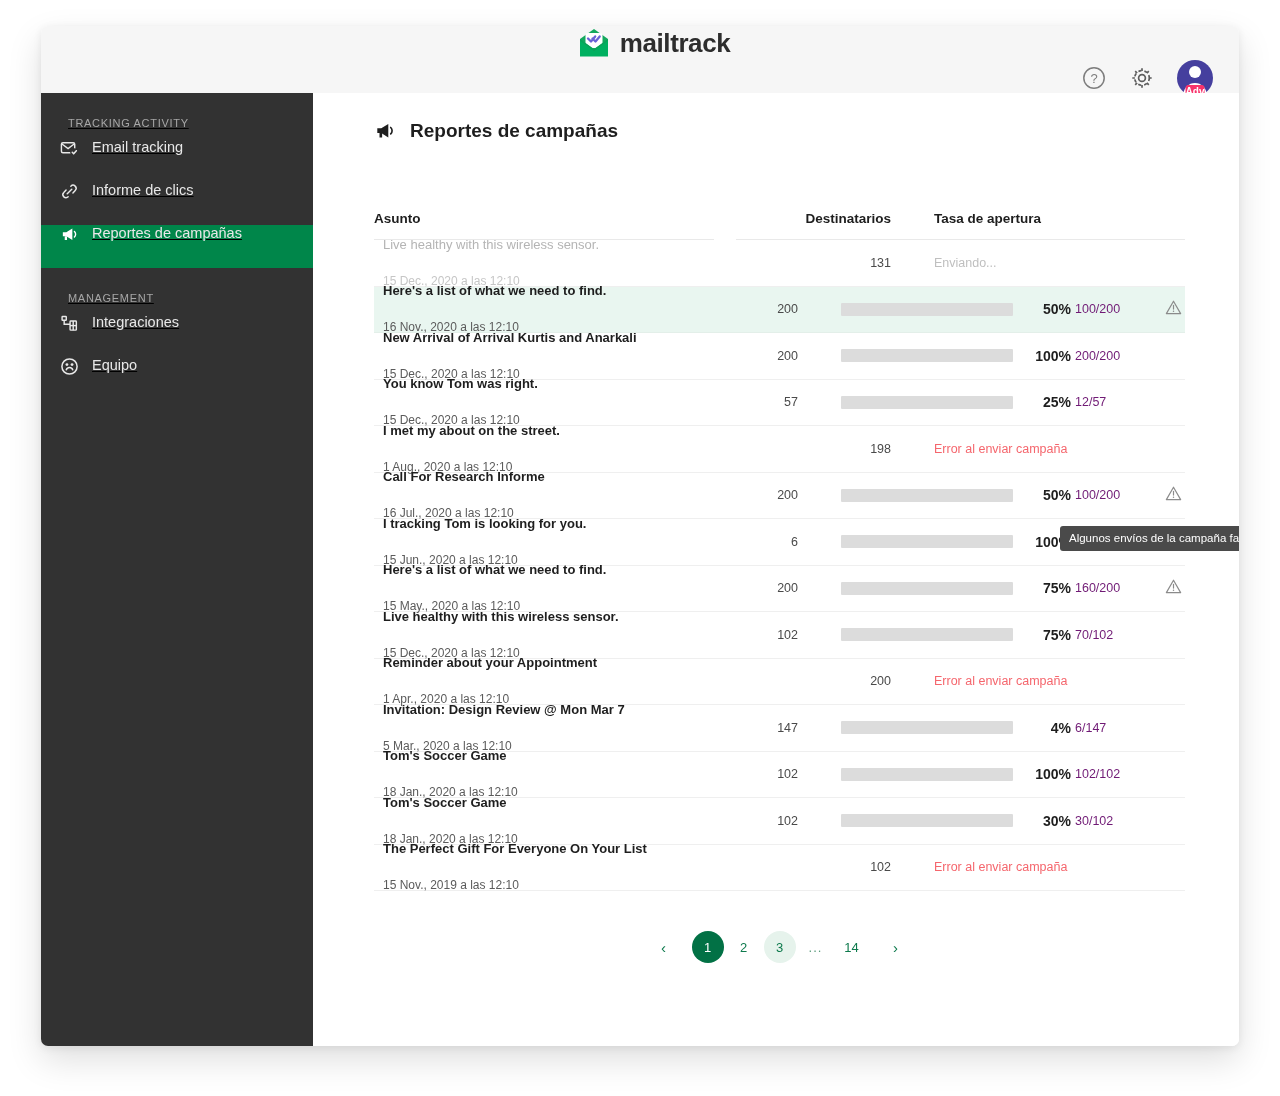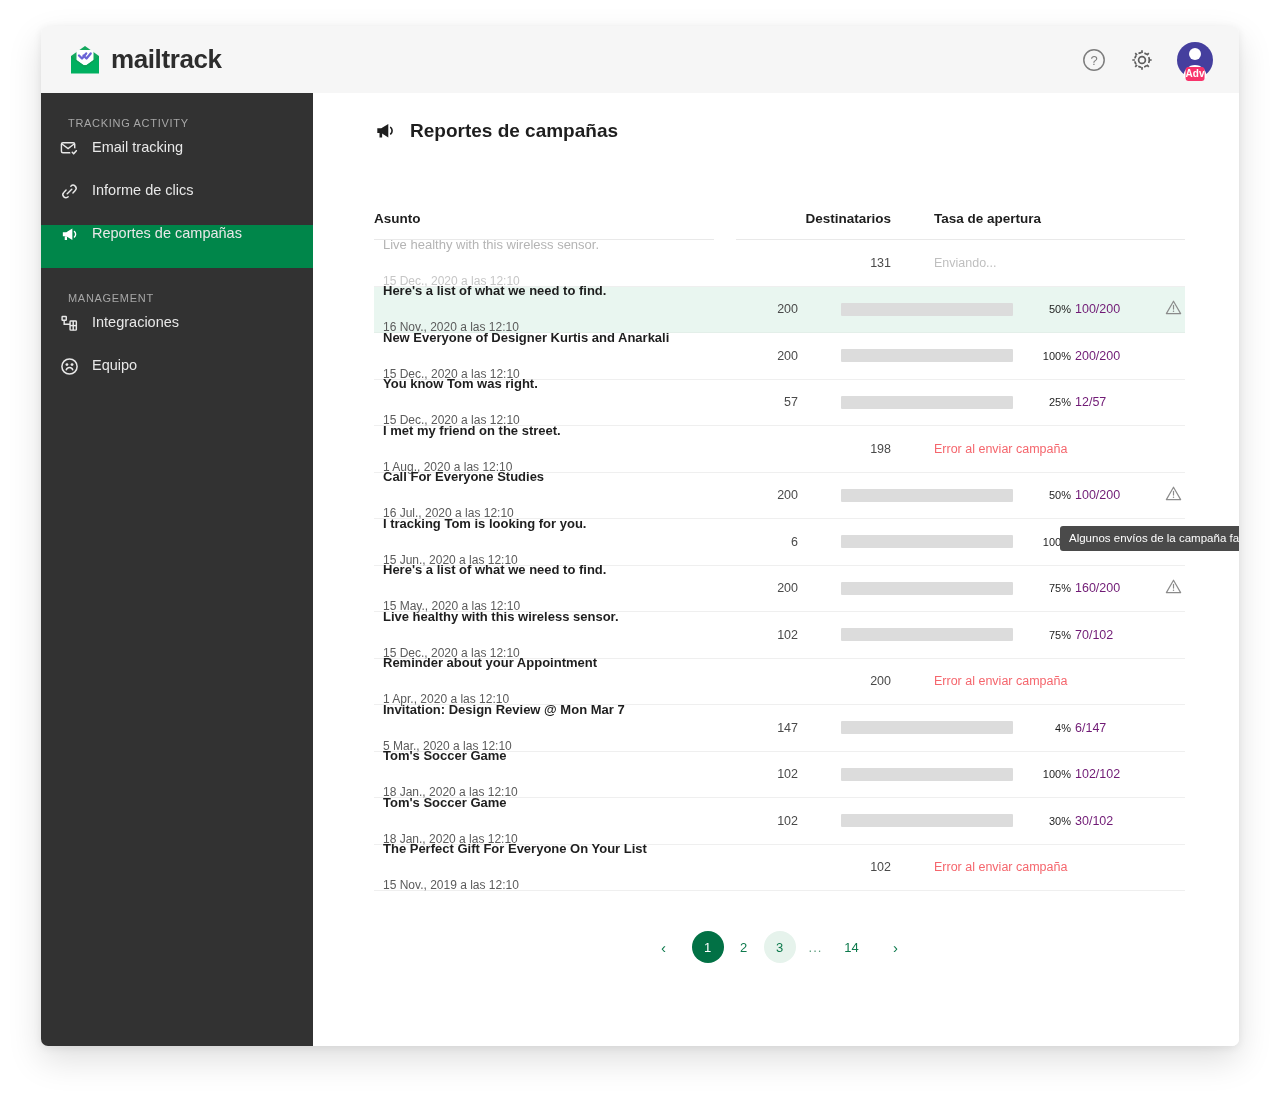--- a/index.html
+++ b/index.html
@@ -19,21 +19,21 @@
     border-radius: 7px;
     overflow: hidden;
     box-shadow: 0 14px 34px rgba(0,0,0,0.13), 0 2px 8px rgba(0,0,0,0.07);
   }
 
   
   .topbar {
     position: absolute; left: 0; top: 0;
     width: 1198px; height: 67px;
     background: #f6f6f6;
-    display: flex; align-items: center;
+    display: flex; align-items: center; flex-direction: column;
   }
   .logo-wrap { display: flex; align-items: center; margin-left: 27px; }
   .logo-mark { width: 34px; height: 34px; position: relative; }
   .logo-text {
     font-size: 26px; font-weight: bold; color: #2d2d2d;
     margin-left: 9px; letter-spacing: -0.4px;
   }
   .topbar-right {
     margin-left: auto; margin-right: 26px;
     display: flex; align-items: center; gap: 22px;
@@ -58,20 +58,21 @@
     font-size: 10px; font-weight: bold;
     padding: 1px 0 2px; border-radius: 3px;
     line-height: 1.1; white-space: nowrap;
   }
 
   
   .sidebar {
     position: absolute; left: 0; top: 67px;
     width: 272px; height: 953px;
     background: #323232;
+    text-decoration: underline;
   }
   .side-section {
     font-size: 11px; color: #a7a7a7;
     letter-spacing: 0.7px; font-weight: normal;
     padding: 0 0 0 27px; margin-top: 20px; margin-bottom: 6px;
     line-height: 20px;
   }
   .side-item {
     display: flex; align-items: flex-start;
     height: 43px; padding-left: 19px;
@@ -144,22 +145,22 @@
   .c-open {
     flex: 1; padding-left: 25px;
     display: flex; align-items: center;
   }
   .bar-track {
     width: 172px; height: 13px; background: #dcdcdc; border-radius: 1px;
     overflow: hidden; flex: 0 0 172px;
   }
   .bar-fill { height: 100%; background: #72e0b2; }
   .pct {
-    width: 62px; text-align: right; font-size: 11px;
-    font-weight: normal; color: #1e1e1e; padding-right: 4px;
+    width: 62px; text-align: right; font-size: 14px;
+    font-weight: bold; color: #1e1e1e; padding-right: 4px;
   }
   .frac {
     width: 80px; text-align: left; font-size: 12.5px; color: #701a75;
   }
   .warn-cell { width: 30px; display: flex; justify-content: flex-end; padding-right: 3px;}
   .err-txt { font-size: 12.5px; color: #f5666d; }
   .sending-txt { font-size: 12.5px; color: #bfbfbf; }
 
   
   .tooltip {
@@ -353,21 +354,21 @@
                 <span><svg viewBox="0 0 20 20" width="17" height="17">
                     <path d="M10 2.6 L18.4 17.2 H1.6 Z" fill="none" stroke="#8b8b8b" stroke-width="1.4" stroke-linejoin="round"></path>
                     <path d="M10 7.6 v4.2" stroke="#8b8b8b" stroke-width="1.4" stroke-linecap="round"></path>
                     <circle cx="10" cy="14.4" r="0.85" fill="#8b8b8b"></circle>
                   </svg></span>
               </span>
             </div>
           </div>
           <div class="row">
             <div class="c-subject">
-              <div class="subject-title">New Everyone of Designer Kurtis and Anarkali</div>
+              <div class="subject-title">New Arrival of Arrival Kurtis and Anarkali</div>
               <div class="subject-date">15 Dec., 2020 a las 12:10</div>
             </div>
             <div class="c-recip">200</div>
             <div class="c-open">
               <span class="bar-track"><span class="bar-fill" style="width:100%"></span></span>
               <span class="pct">100%</span>
               <span class="frac">200/200</span>
               <span class="warn-cell"></span>
             </div>
           </div>
@@ -379,31 +380,31 @@
             <div class="c-recip">57</div>
             <div class="c-open">
               <span class="bar-track"><span class="bar-fill" style="width:28%"></span></span>
               <span class="pct">25%</span>
               <span class="frac">12/57</span>
               <span class="warn-cell"></span>
             </div>
           </div>
           <div class="row">
             <div class="c-subject">
-              <div class="subject-title">I met my friend on the street.</div>
+              <div class="subject-title">I met my about on the street.</div>
               <div class="subject-date">1 Aug., 2020 a las 12:10</div>
             </div>
             <div class="c-recip">198</div>
             <div class="c-open">
               <span class="err-txt">Error al enviar campaña</span>
             </div>
           </div>
           <div class="row">
             <div class="c-subject">
-              <div class="subject-title">Call For Everyone Studies</div>
+              <div class="subject-title">Call For Research Informe</div>
               <div class="subject-date">16 Jul., 2020 a las 12:10</div>
             </div>
             <div class="c-recip">200</div>
             <div class="c-open">
               <span class="bar-track"><span class="bar-fill" style="width:50%"></span></span>
               <span class="pct">50%</span>
               <span class="frac">100/200</span>
               <span class="warn-cell">
                 <span><svg viewBox="0 0 20 20" width="17" height="17">
                     <path d="M10 2.6 L18.4 17.2 H1.6 Z" fill="none" stroke="#8b8b8b" stroke-width="1.4" stroke-linejoin="round"></path>

